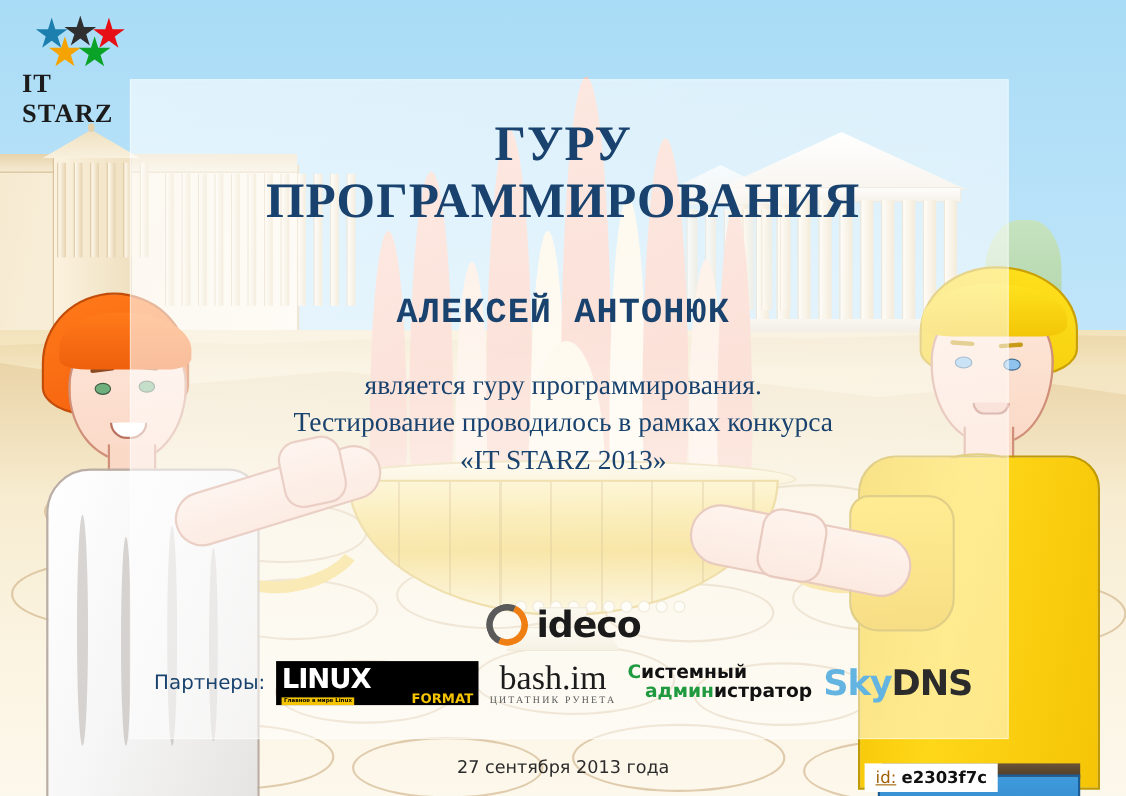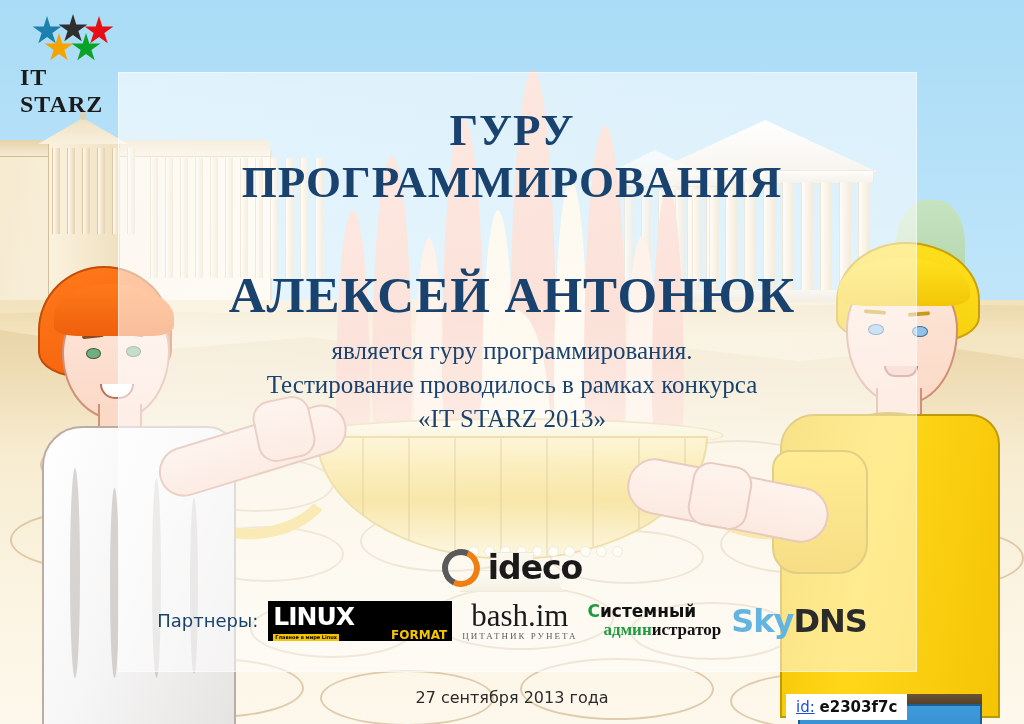--- a/index.html
+++ b/index.html
@@ -228,21 +228,21 @@
     position:absolute;left:118px;top:72px;width:799px;height:600px;
     background:linear-gradient(135deg,rgba(255,255,255,.62),rgba(255,255,255,.50));
     box-shadow:0 0 0 1px rgba(255,255,255,.45) inset;
   }
 
   
   .txt{position:absolute;left:0;right:0;text-align:center;color:#19436e;}
   .t-guru{top:108px;font-size:45px;font-weight:bold;letter-spacing:1px;line-height:1;}
   .t-prog{top:160px;font-size:45px;font-weight:bold;letter-spacing:1px;line-height:1;}
   .t-conf{top:228px;font-size:20px;}
-  .t-name{top:266px;font-size:51px;font-weight:bold;letter-spacing:1px;}
+  .t-name{top:266px;font-size:32px;font-weight:bold;letter-spacing:1px;font-family:Liberation Mono, monospace;}
   .t-b1{top:334px;font-size:25px;line-height:1.32;}
   .t-b2{top:368px;font-size:25px;line-height:1.32;}
   .t-b3{top:402px;font-size:25px;line-height:1.32;}
   .t-date{top:688px;font-size:16px;color:#2b2b2b;font-family:"DejaVu Sans",sans-serif;}
 
   .org-row{position:absolute;left:0;right:0;top:548px;display:flex;align-items:center;justify-content:center;gap:16px;}
   .org-lbl{font-family:"DejaVu Sans",sans-serif;font-size:18px;color:#19436e;}
   .part-row{position:absolute;left:0;right:0;top:600px;display:flex;align-items:center;justify-content:center;gap:10px;}
   .part-lbl{font-family:"DejaVu Sans",sans-serif;font-size:18px;color:#19436e;}
 
@@ -263,34 +263,34 @@
 
   
   .bash{text-align:center;line-height:1;}
   .bash-w{font-family:"Liberation Serif",serif;font-size:31px;color:#1b1b1b;display:block;}
   .bash-s{font-family:"Liberation Serif",serif;font-size:9px;color:#5b5b5b;letter-spacing:2px;display:block;margin-top:1px;}
 
   
   .sa{font-family:"DejaVu Sans",sans-serif;font-weight:bold;line-height:1.02;}
   .sa-1{font-size:17px;color:#111;display:block;}
   .sa-1 b{color:#1f9a3f;}
-  .sa-2{font-size:17px;color:#111;display:block;margin-left:16px;font-family:Liberation Serif, serif;}
+  .sa-2{font-size:17px;color:#111;display:block;margin-left:16px;}
   .sa-2 b{color:#1f9a3f;}
 
   
   .sky{font-family:"DejaVu Sans",sans-serif;font-weight:bold;font-size:32px;letter-spacing:-1px;line-height:1;}
   .sky .s{color:#63b4e0;}
   .sky .d{color:#2b2b2b;}
 
   
   .idbox{
     position:absolute;left:786px;top:694px;
     background:#fff;padding:4px 10px;font-family:"DejaVu Sans",sans-serif;font-size:15px;
   }
-  .idbox .k{color:#1d4ed8;text-decoration:underline;}
+  .idbox .k{color:#a16207;text-decoration:underline;}
   .idbox .v{color:#111;font-weight:bold;}
 
   
   .logo{position:absolute;left:14px;top:14px;width:104px;height:76px;}
   .stars{position:relative;height:48px;}
   .star{
     position:absolute;width:0;height:0;
     clip-path:polygon(50% 0%,61% 35%,98% 35%,68% 57%,79% 91%,50% 70%,21% 91%,32% 57%,2% 35%,39% 35%);
   }
   .star.s1{left:18px;top:2px;width:30px;height:30px;background:#1c7fad;}

